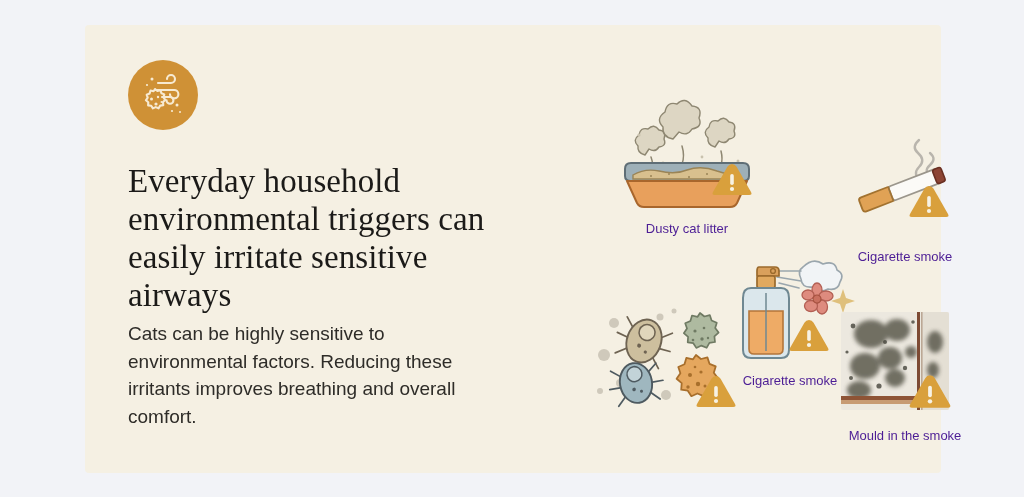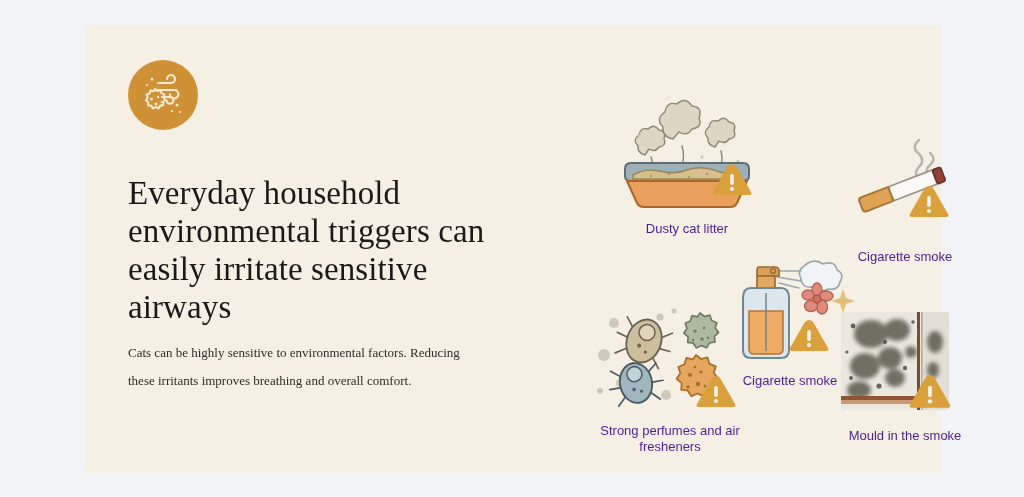--- a/index.html
+++ b/index.html
@@ -22,32 +22,32 @@
   .left{position:absolute;left:43px;top:35px;width:390px;}
 
   .badge{
     width:70px;height:70px;border-radius:50%;
     background:#cf9136;
     position:relative;
   }
   .badge svg{position:absolute;left:0;top:0;}
 
   .headline{
-    margin-top:44px;
+    margin-top:32px;
     font-family:"Liberation Serif", serif;
     font-size:33px;line-height:38px;
     color:#1b1a18;
     letter-spacing:.1px;
     width:372px;
   }
 
   .subtext{
-    margin-top:13px;
-    font-family:Liberation Serif, serif;
-    font-size:13px;line-height:27.5px;
+    margin-top:6px;
+    font-family:Liberation Sans, sans-serif;
+    font-size:19px;line-height:27.5px;
     color:#2e2c28;
     width:345px;
   }
 
   
   .right{position:absolute;left:430px;top:28px;width:420px;height:400px;}
 
   .panel{position:absolute;}
   .panel .art{position:relative;}
   .panel .cap{
@@ -280,21 +280,20 @@
               <circle cx="-1" cy="-14" r="1.3"></circle>
                 </g>
             </g>
           </svg>
           <svg class="warn" style="left:104px;top:68px;" width="44" height="40" viewBox="0 0 44 40" aria-hidden="true">
             <path d="M22 3 q3 0 4.6 2.8 L41 31 q1.6 3 -1.8 3 H4.8 q-3.4 0 -1.8 -3 L17.4 5.8 Q19 3 22 3 z" fill="#d9a03c"></path>
             <rect x="20.2" y="13" width="3.6" height="11" rx="1.8" fill="#f7f2e4"></rect>
             <circle cx="22" cy="28" r="2.1" fill="#f7f2e4"></circle>
           </svg>
         </div>
-        <div class="cap">Strong perfumes and air fresheners</div>
       </div>
 
       <div class="panel p-mould">
         <div class="art">
           <svg width="120" height="112" viewBox="0 0 120 112" aria-hidden="true">
             <defs>
               <clipPath id="wallclip">
                   <rect x="6" y="4" width="108" height="98" rx="2"></rect>
                 </clipPath>
               <filter id="blr">

